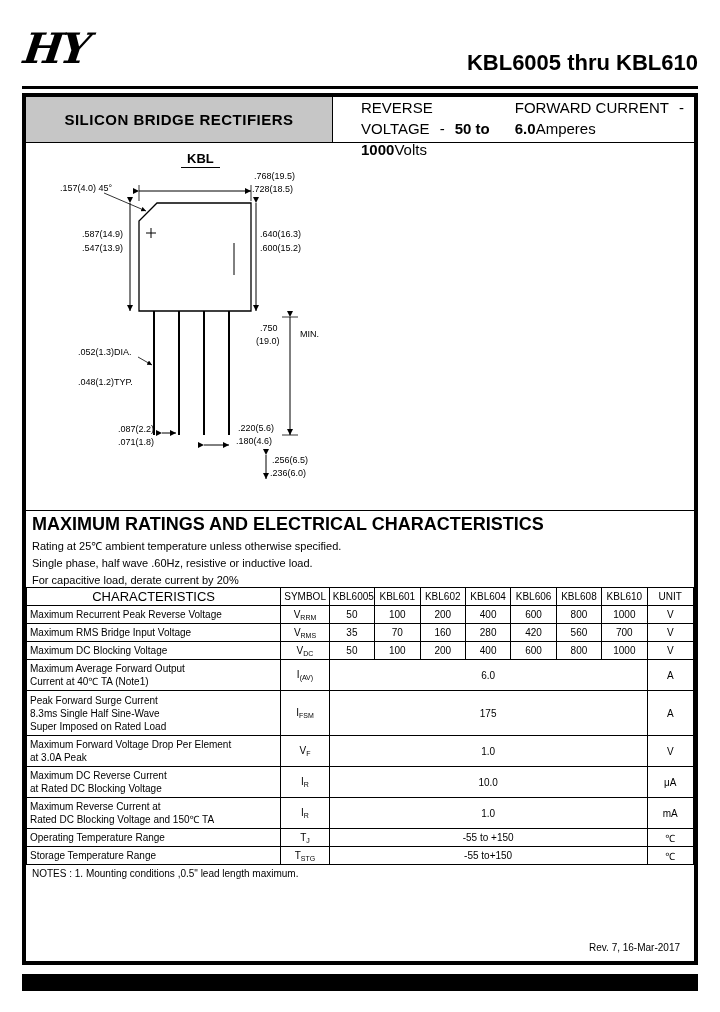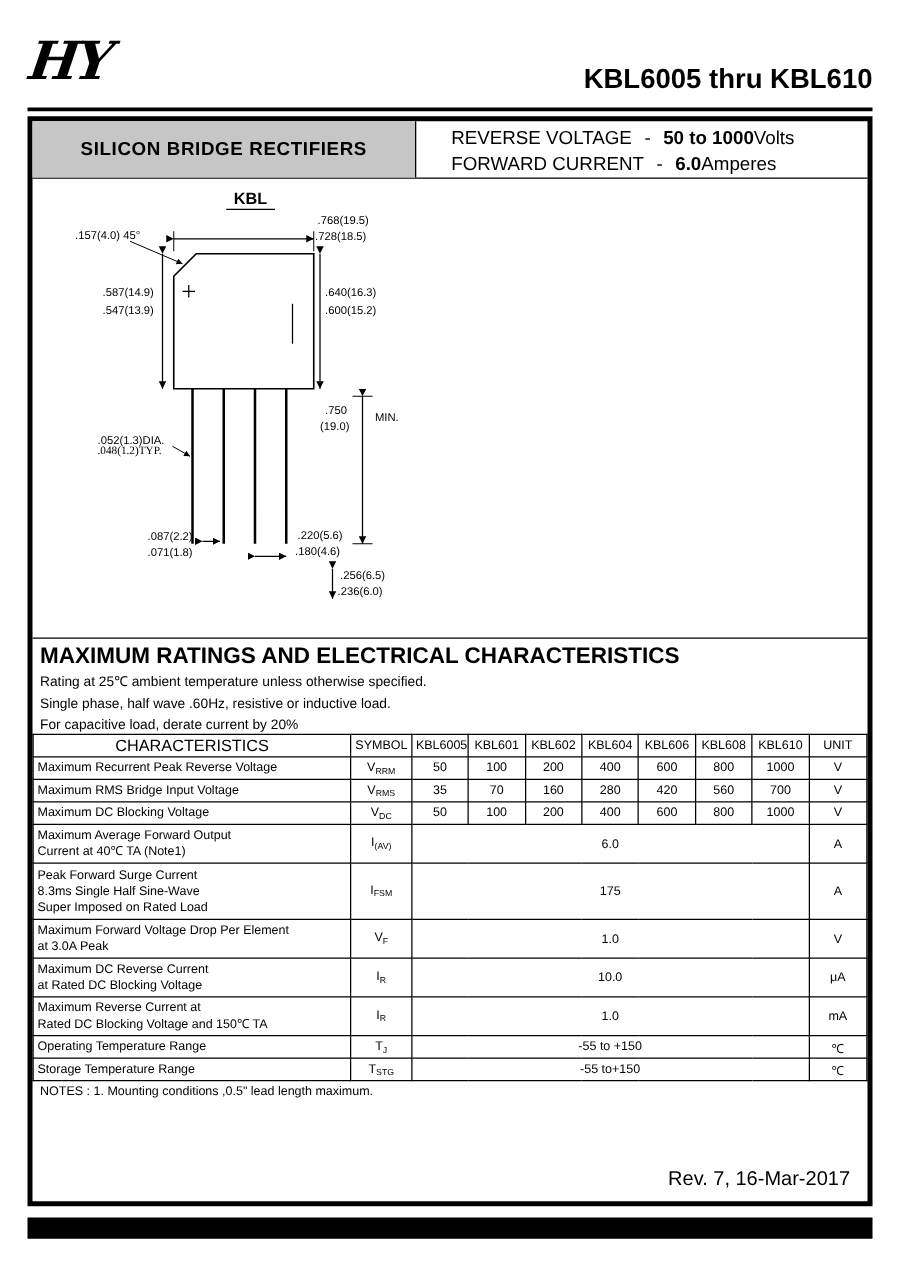--- a/index.html
+++ b/index.html
@@ -15,21 +15,21 @@
   .rule { position:absolute; top:86px; left:22px; right:22px; height:2px;
     border-top:2px solid #000; border-bottom:1px solid #000; }
 
   
   .main { position:absolute; top:93px; left:22px; width:676px; height:872px; border:4px solid #000000; }
 
   .top-row { display:flex; height:46px; border-bottom:1px solid #000; }
   .top-left { width:307px; border-right:1px solid #000; background:#c6c6c6;
     display:flex; align-items:center; justify-content:center; }
   .product-name { font-size:15px; font-weight:bold; letter-spacing:.5px; }
-  .top-right { flex:1; display:flex; flex-direction:column; justify-content:flex-end; padding-left:28px; }
+  .top-right { flex:1; display:flex; flex-direction:row; justify-content:center; padding-left:28px; }
   .spec-line { font-size:15px; line-height:21px; }
   .spec-line .val { font-weight:bold; }
   .spec-line .sep { padding:0 10px; }
 
   .mid-row { display:flex; height:368px; border-bottom:1px solid #000; }
   .features { width:307px; border-right:1px solid #000; padding:12px 8px 0 8px; }
   .features-title { font-size:14px; font-weight:bold; margin-bottom:8px; }
   .feature-item { font-size:10.5px; margin:10px 0; line-height:1.25; }
   .feature-item::before { content:"●"; font-size:9px; margin-right:3px; }
 
@@ -55,21 +55,21 @@
   .col-unit { width:46px; }
   .char-head { font-size:13px; }
   td.name { text-align:left; white-space:pre-line; line-height:1.3; }
   td.c { text-align:center; }
   tr.h1 td { height:18px; }
   tr.h2 td { height:31px; }
   tr.h3 td { height:45px; }
   .sub { font-size:7px; vertical-align:-2px; letter-spacing:0; }
 
   .notes { font-size:10px; padding:3px 6px; }
-  .rev { position:absolute; bottom:8px; right:14px; font-size:16px; }
+  .rev { position:absolute; bottom:8px; right:14px; font-size:10px; }
 
   .bottom-bar { position:absolute; top:974px; left:22px; width:676px; height:17px; background:#000; }
 </style>
 </head>
 <body>
 
 <div class="page">
 
   <div class="header">
     <span class="logo">HY</span>
@@ -141,21 +141,21 @@
         <span class="dim" style="left:226px; top:41px;">.728(18.5)</span>
         <span class="dim" style="left:34px;  top:40px;">.157(4.0) 45°</span>
         <span class="dim" style="left:56px;  top:86px;">.587(14.9)</span>
         <span class="dim" style="left:56px;  top:100px;">.547(13.9)</span>
         <span class="dim" style="left:234px; top:86px;">.640(16.3)</span>
         <span class="dim" style="left:234px; top:100px;">.600(15.2)</span>
         <span class="dim" style="left:234px; top:180px;">.750</span>
         <span class="dim" style="left:230px; top:193px;">(19.0)</span>
         <span class="dim" style="left:274px; top:186px;">MIN.</span>
         <span class="dim" style="left:52px;  top:204px;">.052(1.3)DIA.</span>
-        <span class="dim" style="left:52px;  top:212px;font-family:Liberation Serif, serif;">.048(1.2)TYP.</span>
+        <span class="dim" style="left:52px;  top:234px;">.048(1.2)TYP.</span>
         <span class="dim" style="left:92px;  top:281px;">.087(2.2)</span>
         <span class="dim" style="left:92px;  top:294px;">.071(1.8)</span>
         <span class="dim" style="left:212px; top:280px;">.220(5.6)</span>
         <span class="dim" style="left:210px; top:293px;">.180(4.6)</span>
         <span class="dim" style="left:246px; top:312px;">.256(6.5)</span>
         <span class="dim" style="left:244px; top:325px;">.236(6.0)</span>
 
       </div>
     </div>
 

